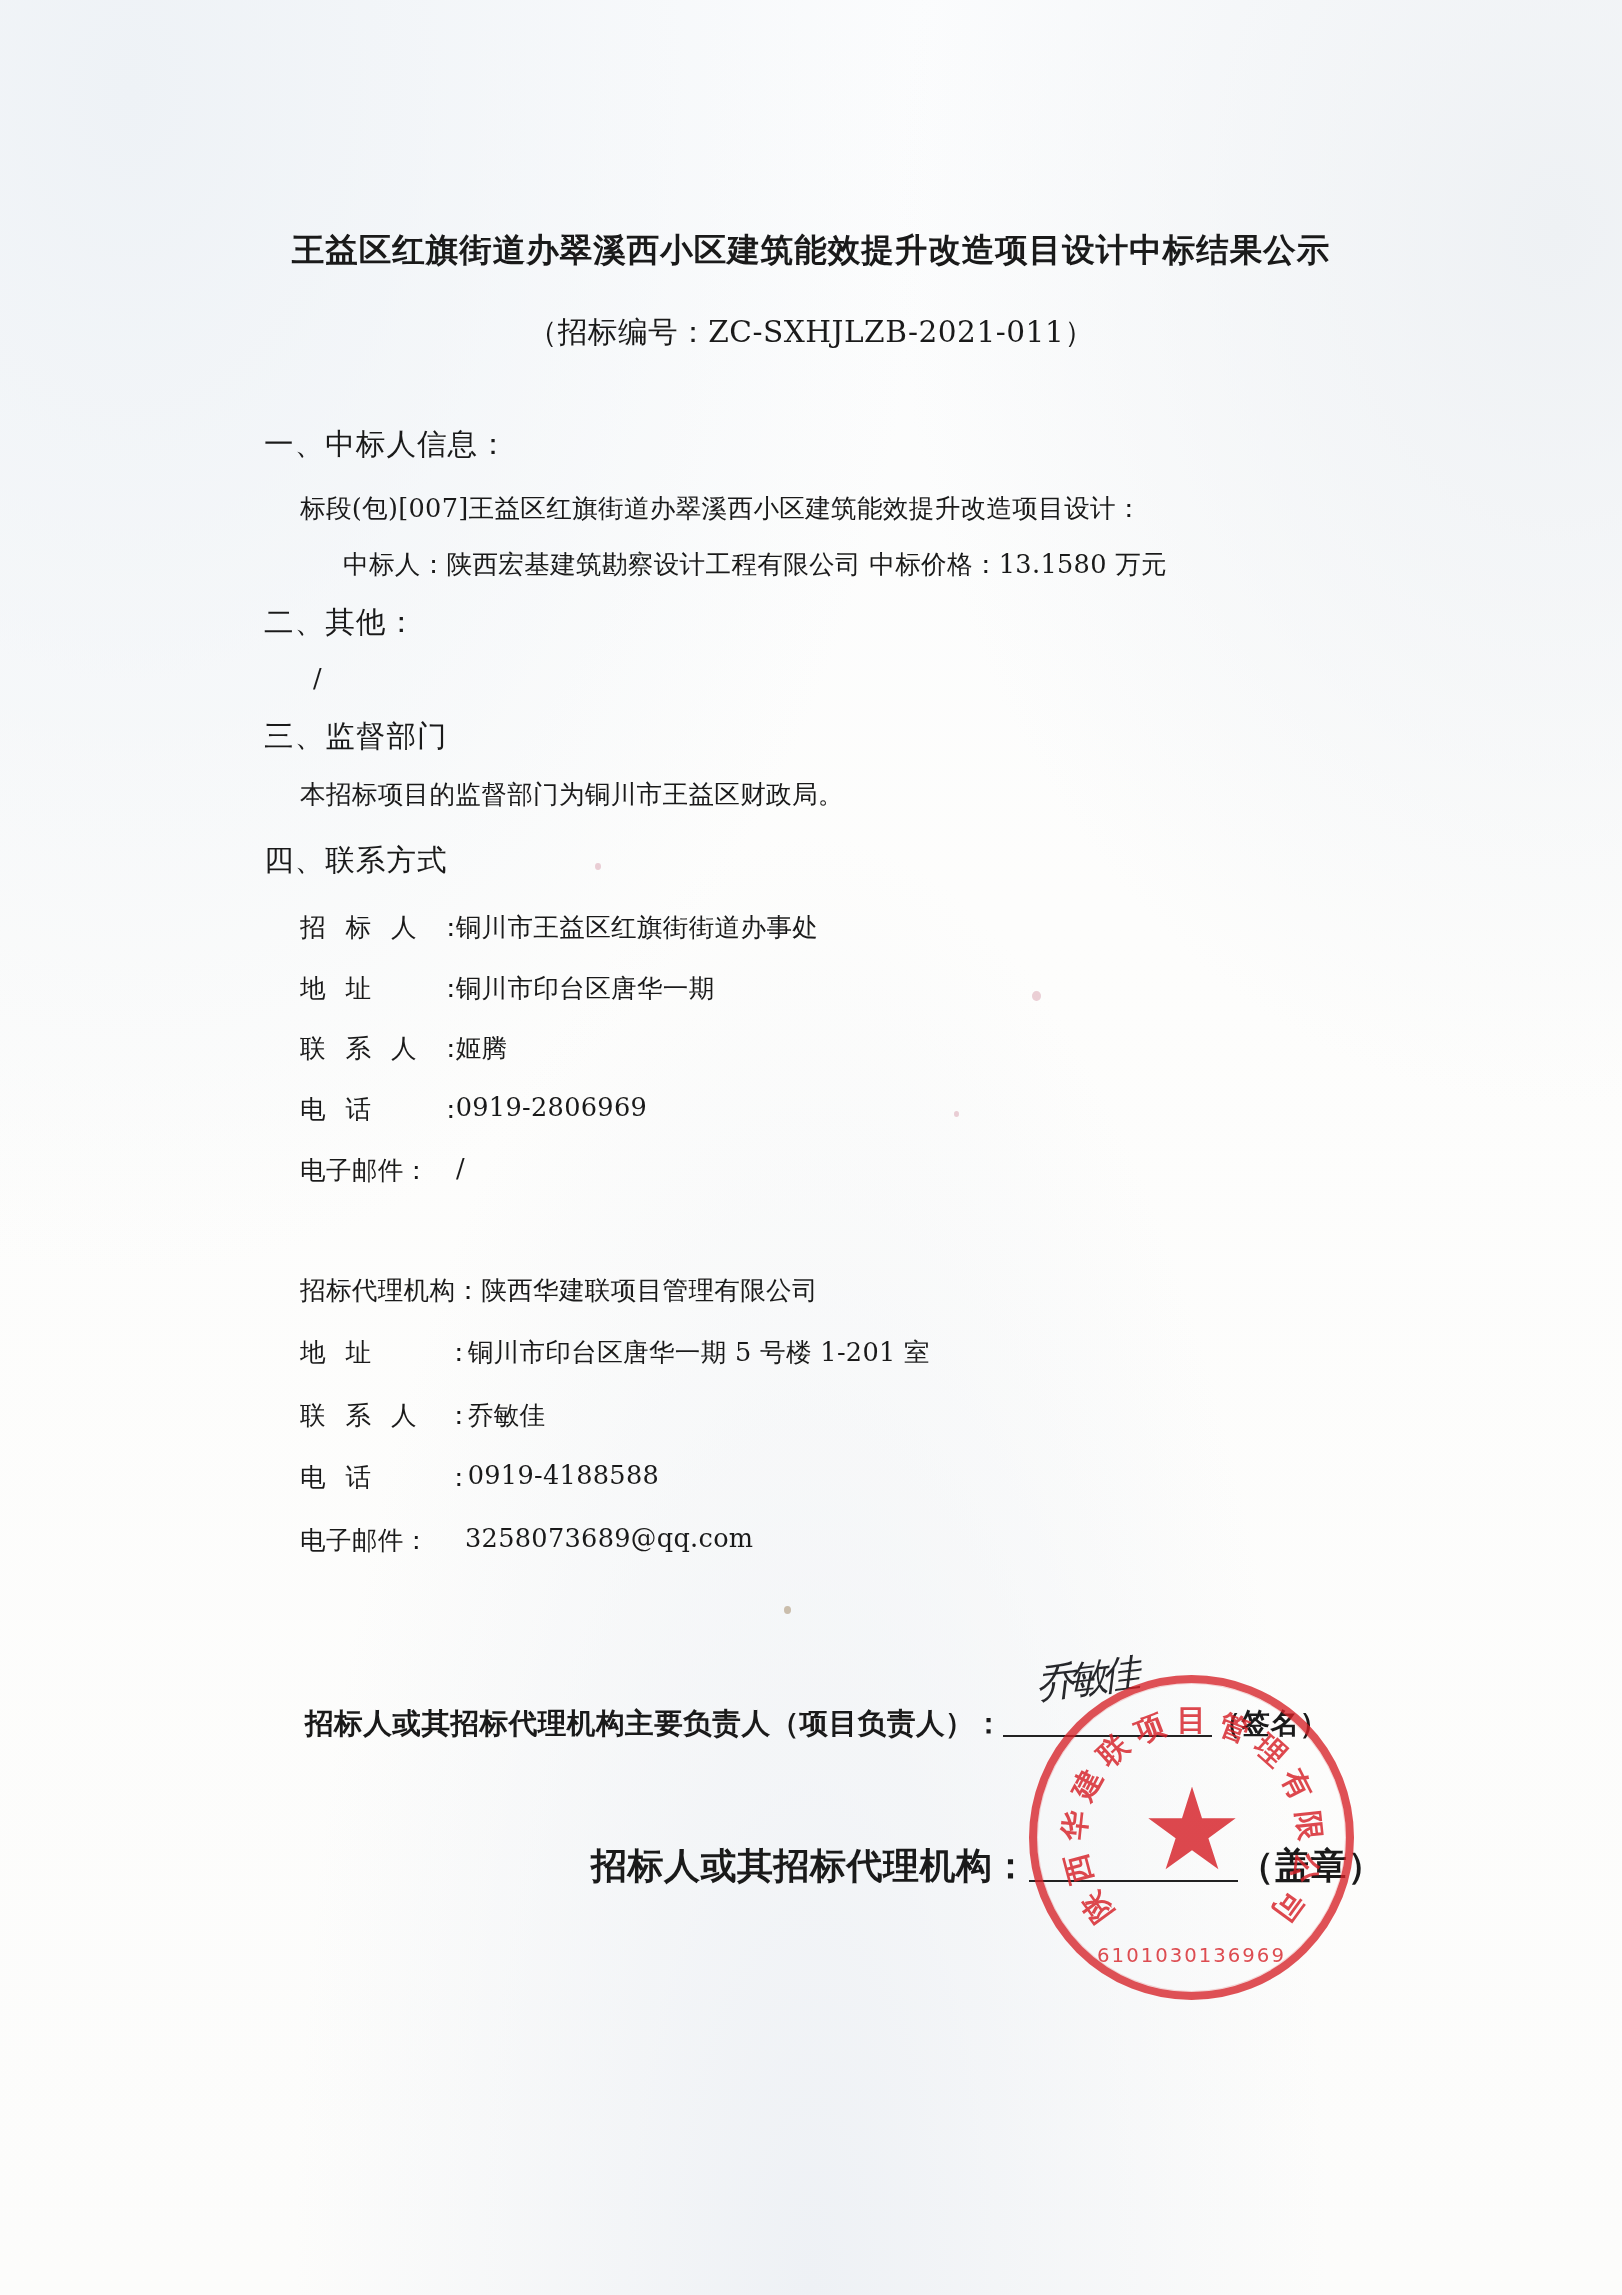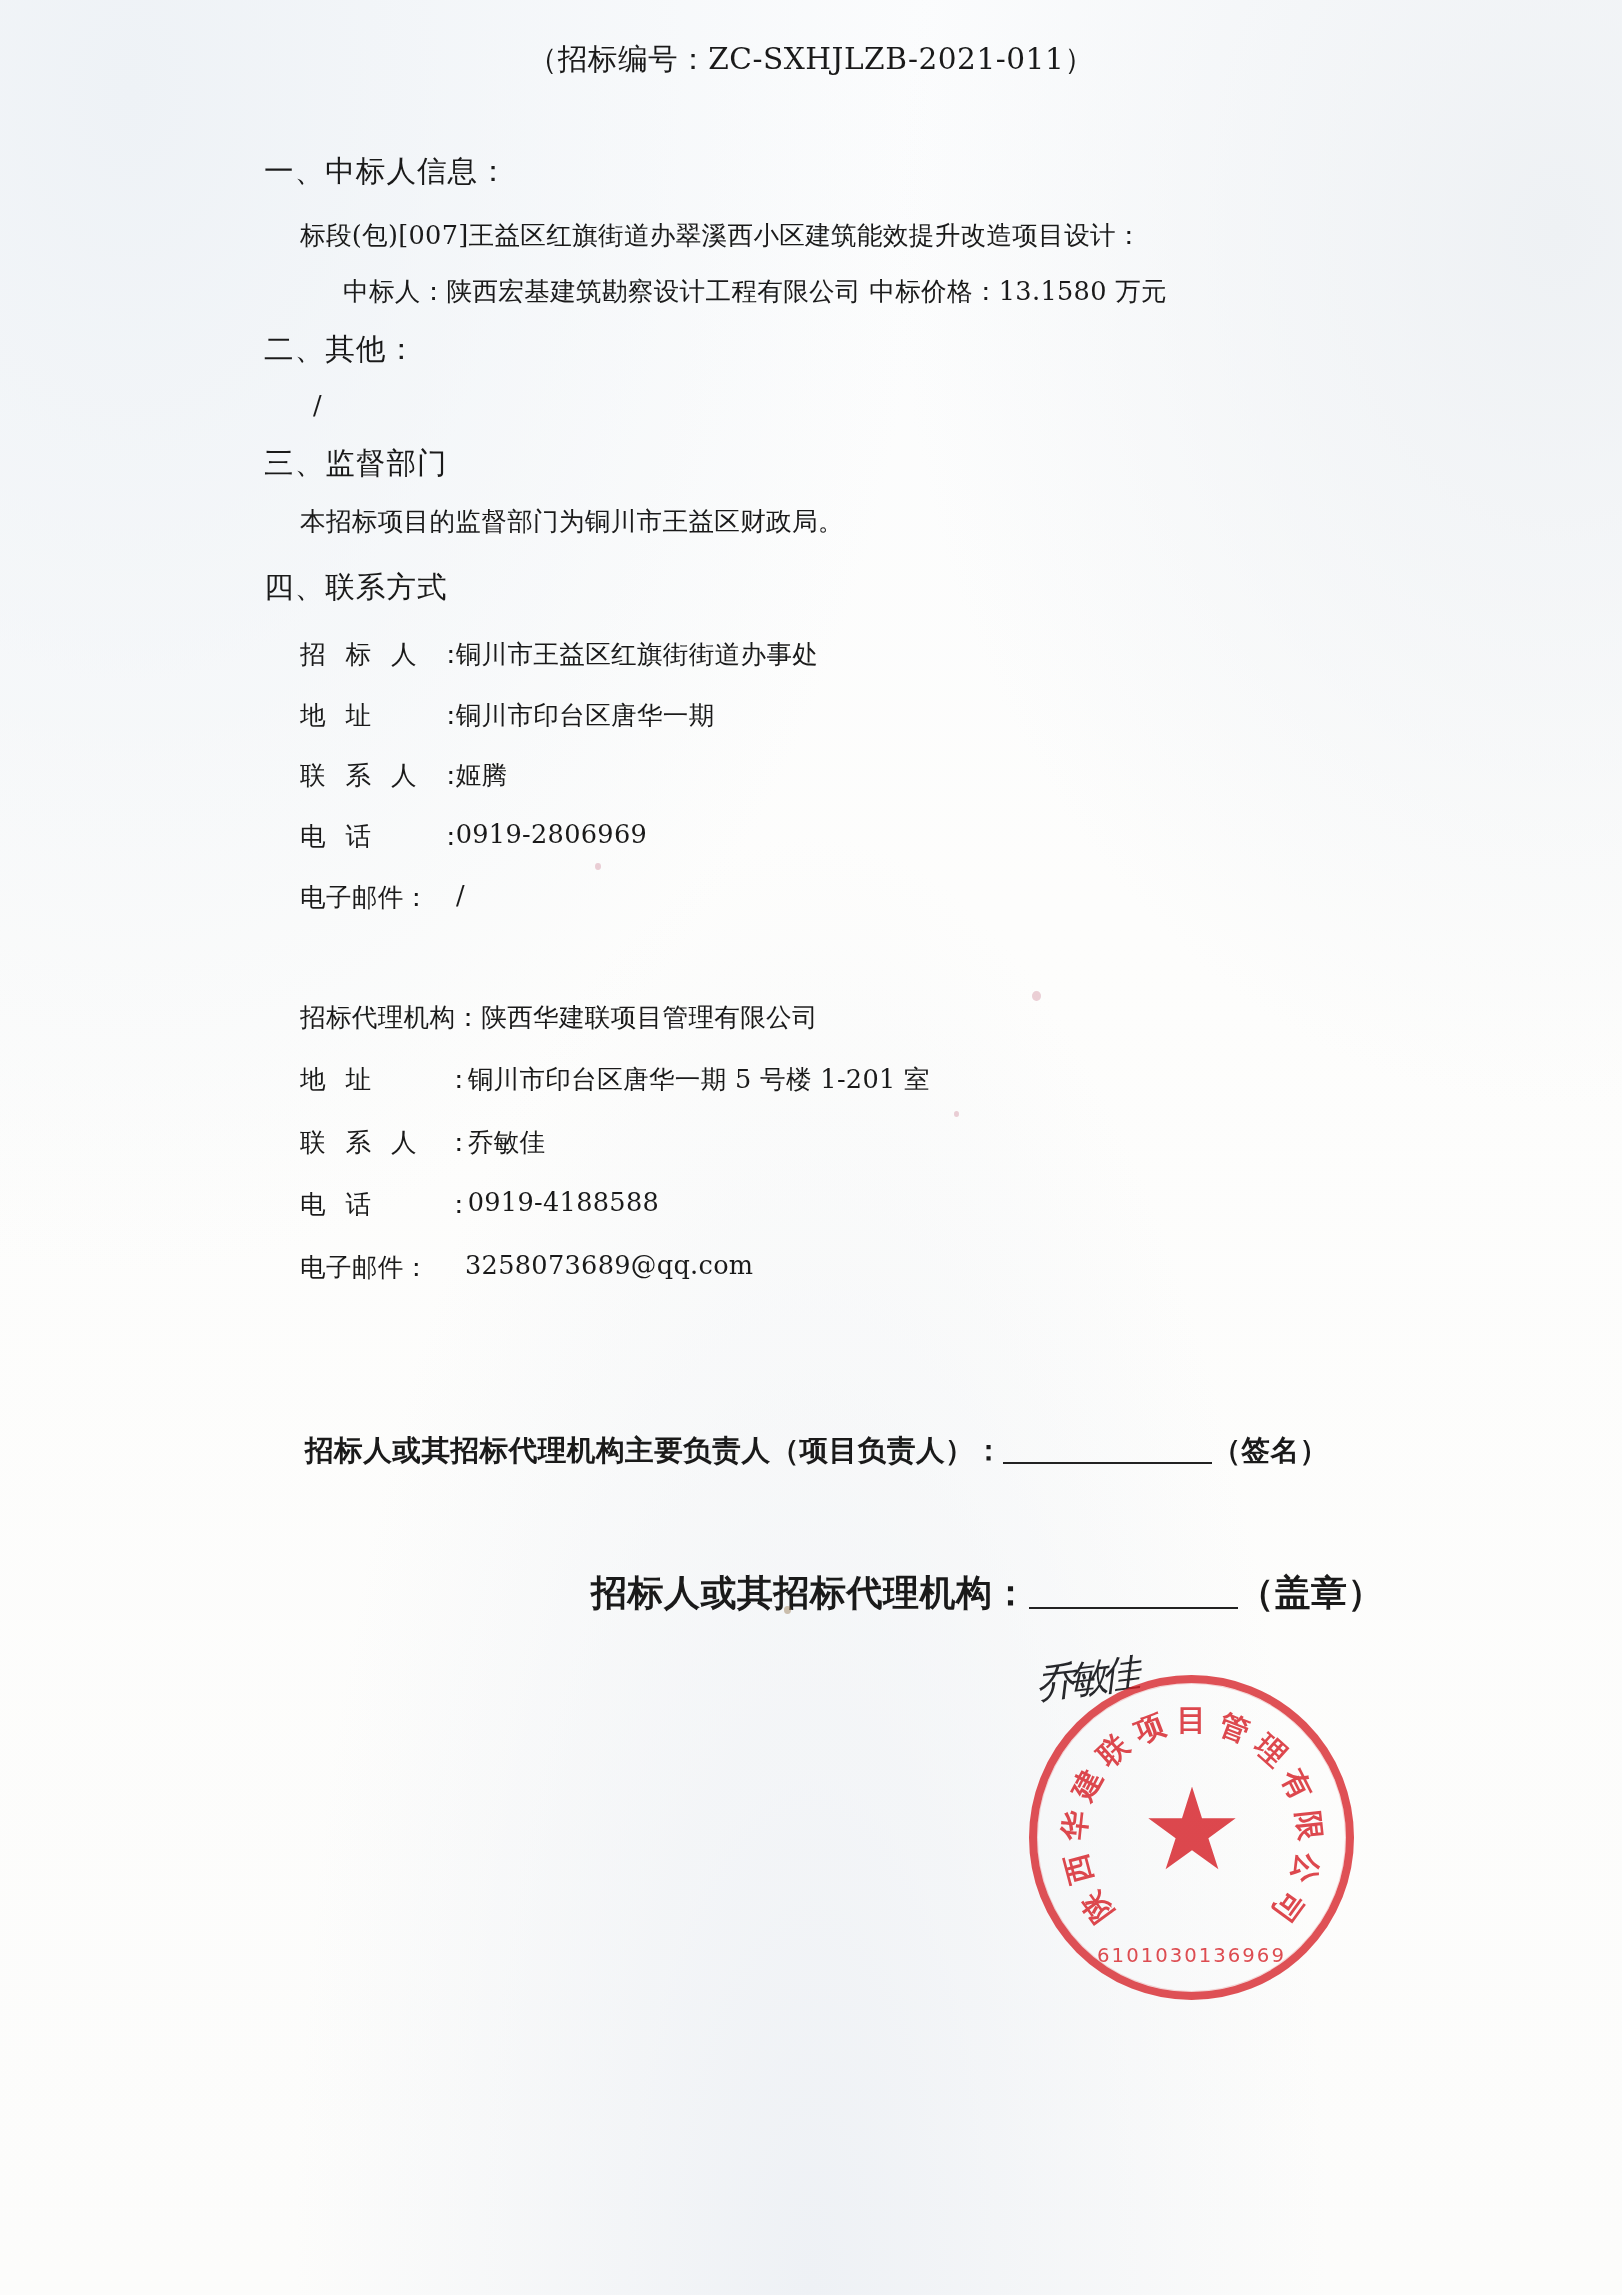--- a/index.html
+++ b/index.html
@@ -203,20 +203,21 @@
   }
 </style>
 </head>
 <body>
 
 <div class="paper"></div>
 
 <div class="sheet">
   <div class="content">
 
+    <div class="title">王益区红旗街道办翠溪西小区建筑能效提升改造项目设计中标结果公示</div>
     <div class="subtitle">（招标编号：ZC-SXHJLZB-2021-011）</div>
 
     <div style="height:71px"></div>
 
     <div class="section-head">一、中标人信息：</div>
     <div style="height:25.6px"></div>
     <div class="para">标段(包)[007]王益区红旗街道办翠溪西小区建筑能效提升改造项目设计：</div>
     <div style="height:21.7px"></div>
     <div class="para-indent">中标人：陕西宏基建筑勘察设计工程有限公司        中标价格：13.1580 万元</div>
 

